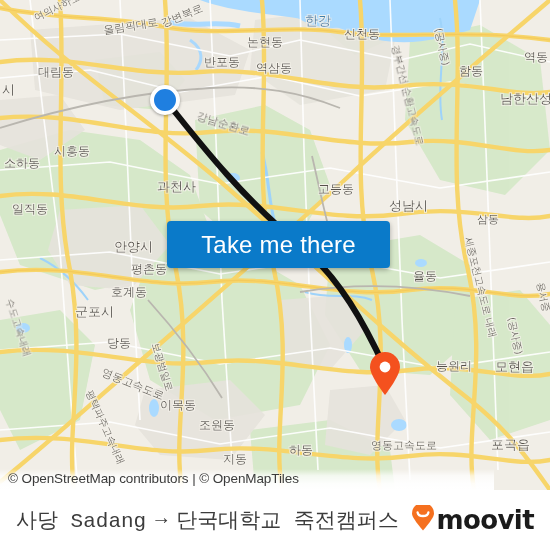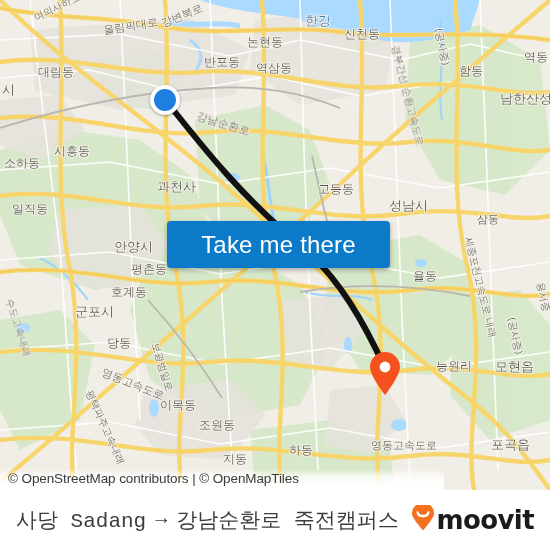--- a/index.html
+++ b/index.html
@@ -13,21 +13,21 @@
   
   .map{
     position:absolute;left:0;top:0;width:550px;height:490px;
     background:#e8e4da;
     overflow:hidden;
   }
   .map-svg{position:absolute;left:0;top:0;}
 
   
   .attrib{
-    position:absolute;left:0;bottom:0;width:444px;
+    position:absolute;left:0;bottom:0;width:494px;
     box-sizing:border-box;
     padding:2px 6px 4px 8px;
     font-size:13.5px;color:#3b3b3b;
     background:linear-gradient(to bottom,rgba(255,255,255,0) 0%,rgba(255,255,255,.72) 32%,rgba(255,255,255,.95) 70%,#fff 100%);
     letter-spacing:-0.1px;
     white-space:nowrap;
   }
 
   
   .origin-dot{
@@ -247,21 +247,21 @@
 
     <div class="attrib">© OpenStreetMap contributors | © OpenMapTiles</div>
   </div>
 
   <button class="cta">Take me there</button>
 
   <div class="footer">
     <div class="route-label">
       <span>사당 Sadang</span>
       <span class="arrow-icon">→</span>
-      <span>강남순환로 죽전캠퍼스</span>
+      <span>단국대학교 죽전캠퍼스</span>
     </div>
 
     <div class="brand">
       <span>
         <svg width="24" height="26" viewBox="0 0 24 26">
           <path d="M12 25.5 C12 25.5 23 13.5 23 8.6 A11 11 0 1 0 1 8.6 C1 13.5 12 25.5 12 25.5 Z" fill="#f5701f"></path>
           <path d="M6.6 7.4 C7.6 12.2 16.4 12.2 17.4 7.4" stroke="#ffffff" stroke-width="2.3" fill="none" stroke-linecap="round"></path>
         </svg>
       </span>
       <span class="brand-word">moovit</span>

